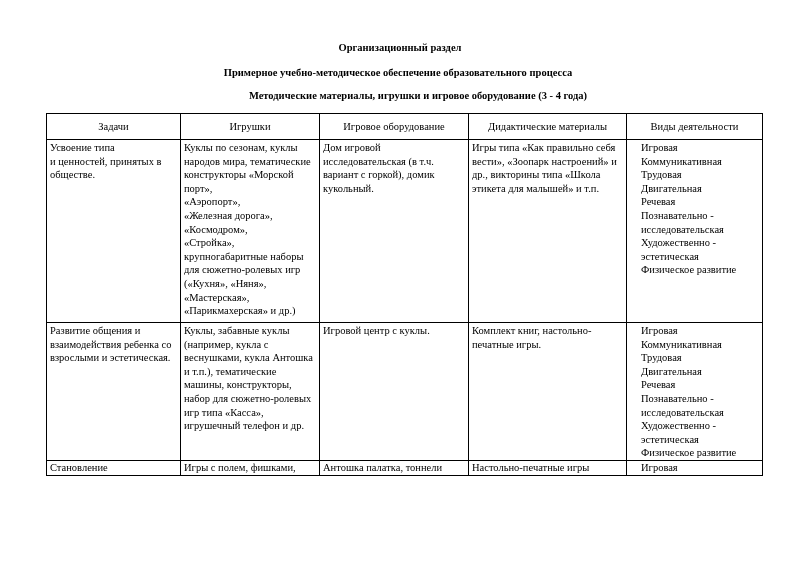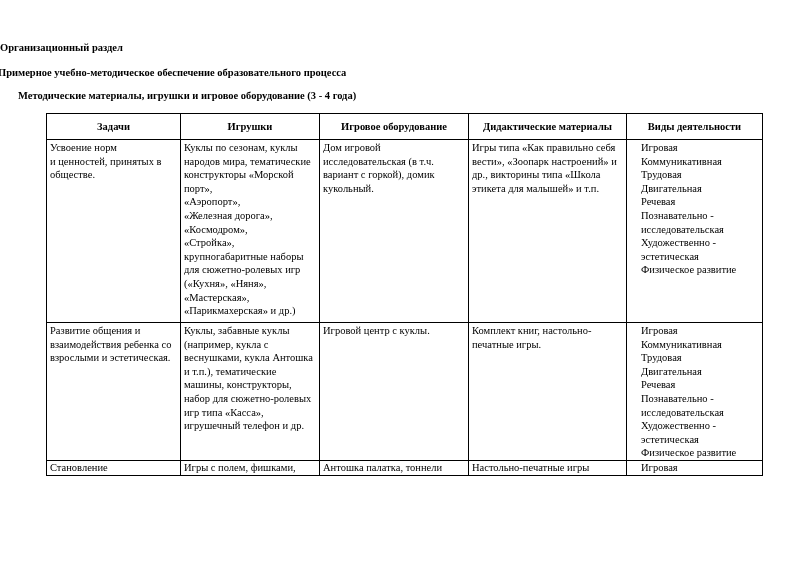--- a/index.html
+++ b/index.html
@@ -1,28 +1,28 @@
 <!DOCTYPE html>
 <html><head>
 <meta charset="utf-8">
 <style>
   html, body { margin: 0; padding: 0; background: #ffffff; }
   body { width: 800px; height: 566px; position: relative; overflow: hidden;
          font-family: "Liberation Serif", "DejaVu Serif", serif; color: #000; }
-  .title { position: absolute; left: 0; width: 800px; text-align: left;
+  .title { position: absolute; left: 0; width: 800px; text-align: center;
            font-weight: bold; font-size: 10.5px; line-height: 13px; }
   .t1 { top: 41px; }
   .t2 { top: 66px; left: -2px; }
   .t3 { top: 89px; left: 18px; }
   table.grid { position: absolute; left: 46px; top: 113px; width: 716px;
                border-collapse: collapse; table-layout: fixed;
                font-size: 10.5px; line-height: 13.6px; }
   table.grid td, table.grid th { border: 1px solid #000; vertical-align: top;
                padding: 1px 3px 0 3px; overflow: hidden; }
-  table.grid th { font-weight: bold; text-align: center; vertical-align: middle;
+  table.grid th { font-weight: normal; text-align: center; vertical-align: middle;
                height: 25px; padding: 0 3px; line-height: 12px; }
   table.grid td.section { text-align: center; padding: 0 3px; height: 12px; line-height: 12px; }
   .lines span { display: block; white-space: pre; margin-left: 11px; }
   .cell-text { white-space: pre-line; }
   tr.r1 td { height: 181px; }
   tr.r2 td { height: 130px; }
   tr.r3 td { height: 12px; padding-top: 0; }
 </style>
 </head>
 <body>
@@ -43,21 +43,21 @@
     <tr>
       <th>Задачи</th>
       <th>Игрушки</th>
       <th>Игровое оборудование</th>
       <th>Дидактические материалы</th>
       <th>Виды деятельности</th>
     </tr>
   </thead>
   <tbody>
     <tr class="r1">
-      <td class="cell-text">Усвоение норм
+      <td class="cell-text">Усвоение типа
 и ценностей, принятых в обществе.</td>
       <td class="cell-text">Куклы по сезонам, куклы народов мира, тематические конструкторы «Морской порт»,
 «Аэропорт»,
  «Железная дорога»,
 «Космодром»,
 «Стройка»,
 крупногабаритные наборы для сюжетно-ролевых игр («Кухня», «Няня», «Мастерская», «Парикмахерская» и др.)</td>
       <td class="cell-text">Дом игровой исследовательская (в т.ч. вариант с горкой), домик кукольный.</td>
       <td class="cell-text">Игры типа «Как правильно себя вести», «Зоопарк настроений» и др., викторины типа «Школа этикета для малышей» и т.п.</td>
       <td class="lines">

